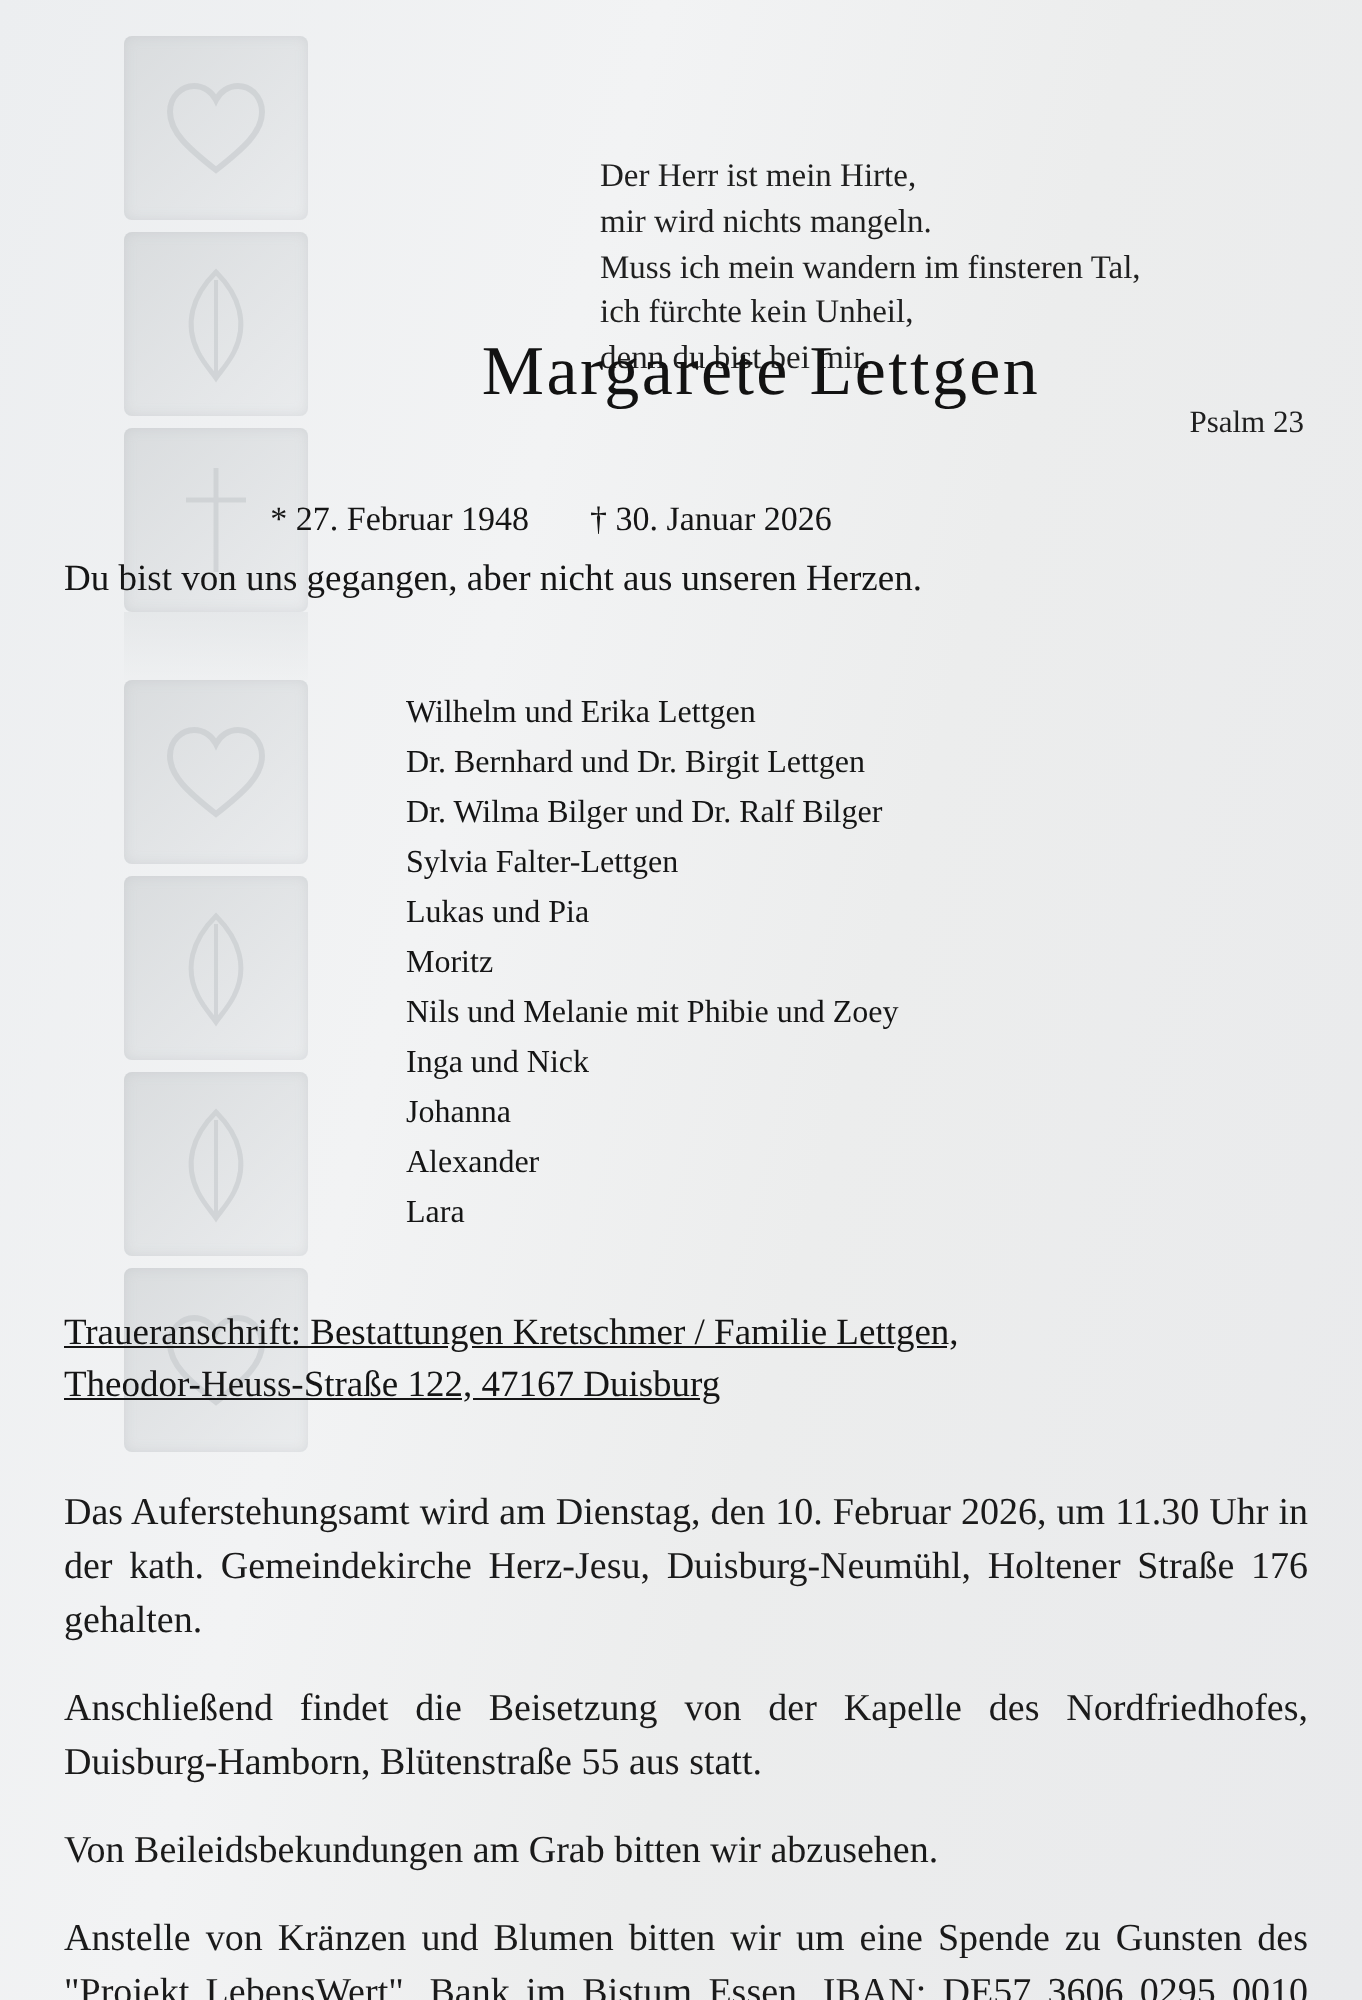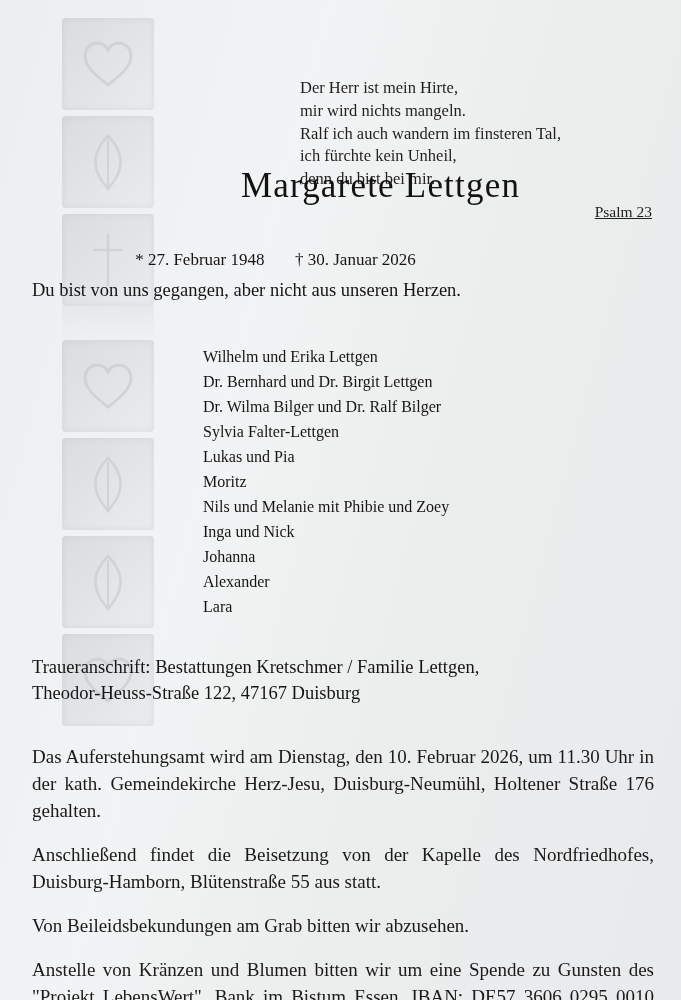--- a/index.html
+++ b/index.html
@@ -69,21 +69,20 @@
     line-height: 1.38;
     color: #1f1f1f;
     margin-top: 47px;
   }
   .verse .line { white-space: nowrap; }
   .verse-source {
     margin-top: 10px;
     text-align: right;
     padding-right: 8px;
     font-size: 15.5px;
-    text-decoration: underline;
   }
 
   .name {
     position: absolute;
     top: 166px;
     left: 0;
     width: 681px;
     text-align: center;
     font-size: 35px;
     letter-spacing: 1.2px;
@@ -123,20 +122,21 @@
   }
 
   .mourning-address {
     position: absolute;
     top: 655px;
     left: 32px;
     width: 620px;
     font-size: 18.5px;
     line-height: 1.38;
     color: #151515;
+    text-decoration: underline;
   }
 
   .notes {
     position: absolute;
     top: 744px;
     left: 32px;
     width: 622px;
     font-size: 19px;
     line-height: 1.42;
     color: #1a1a1a;
@@ -206,21 +206,21 @@
           </svg>
       </span>
     </div>
   </div>
 
   <div class="content">
 
     <div class="verse">
       <div class="line">Der Herr ist mein Hirte,</div>
       <div class="line">mir wird nichts mangeln.</div>
-      <div class="line">Ralf ich auch wandern im finsteren Tal,</div>
+      <div class="line">Muss ich mein wandern im finsteren Tal,</div>
       <div class="line">ich fürchte kein Unheil,</div>
       <div class="line">denn du bist bei mir.</div>
       <div class="verse-source">Psalm 23</div>
     </div>
 
     <div class="name">Margarete Lettgen</div>
 
     <div class="dates">
       <span>* 27. Februar 1948</span>
       <span class="sep"></span>

